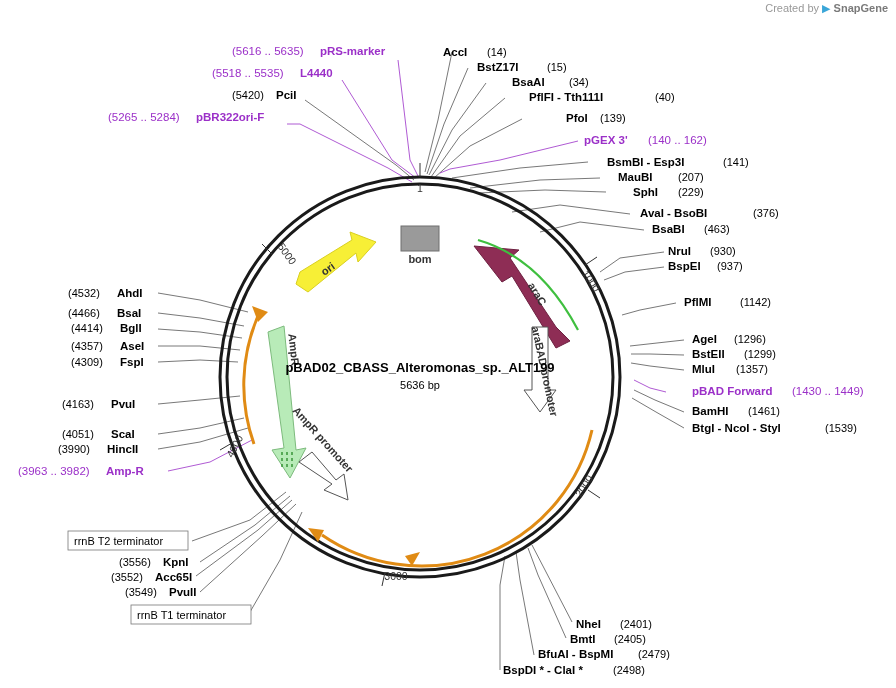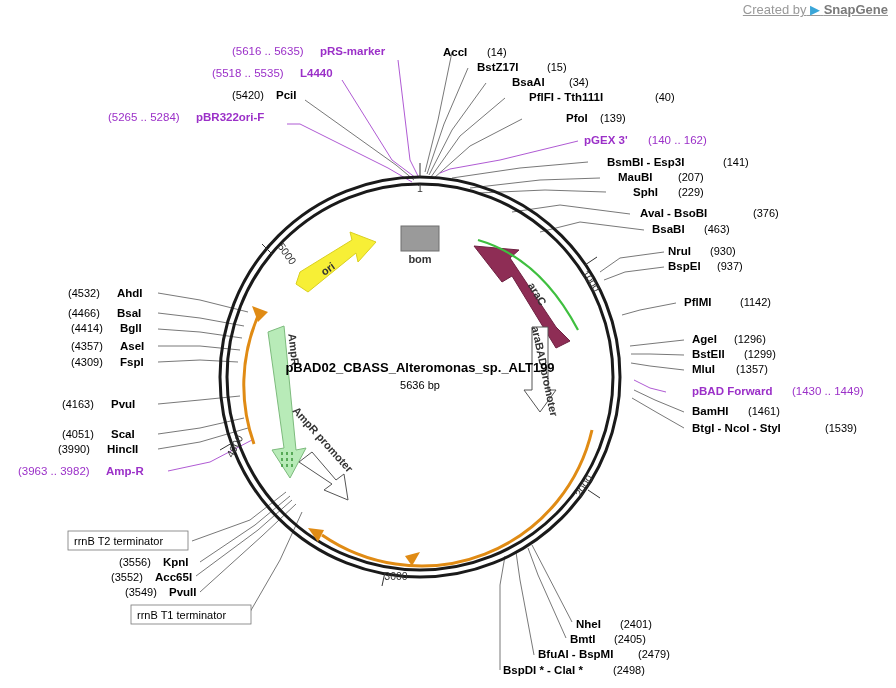--- a/index.html
+++ b/index.html
@@ -17,24 +17,23 @@
   #plasmid-map {
     position: absolute;
     left: 0; top: 0;
     width: 896px;
     height: 688px;
   }
   .credit {
     position: absolute;
     right: 8px;
     top: 2px;
-    font-size: 13px;
+    font-size: 11px;
     color: #999999;
     font-family: "Liberation Sans", sans-serif;
-    text-decoration: underline;
   }
   .credit .brand {
     color: #7a7a7a;
     font-weight: bold;
   }
   .credit .mark {
     color: #3aa6d8;
   }
   text {
     font-family: "Liberation Sans", sans-serif;

